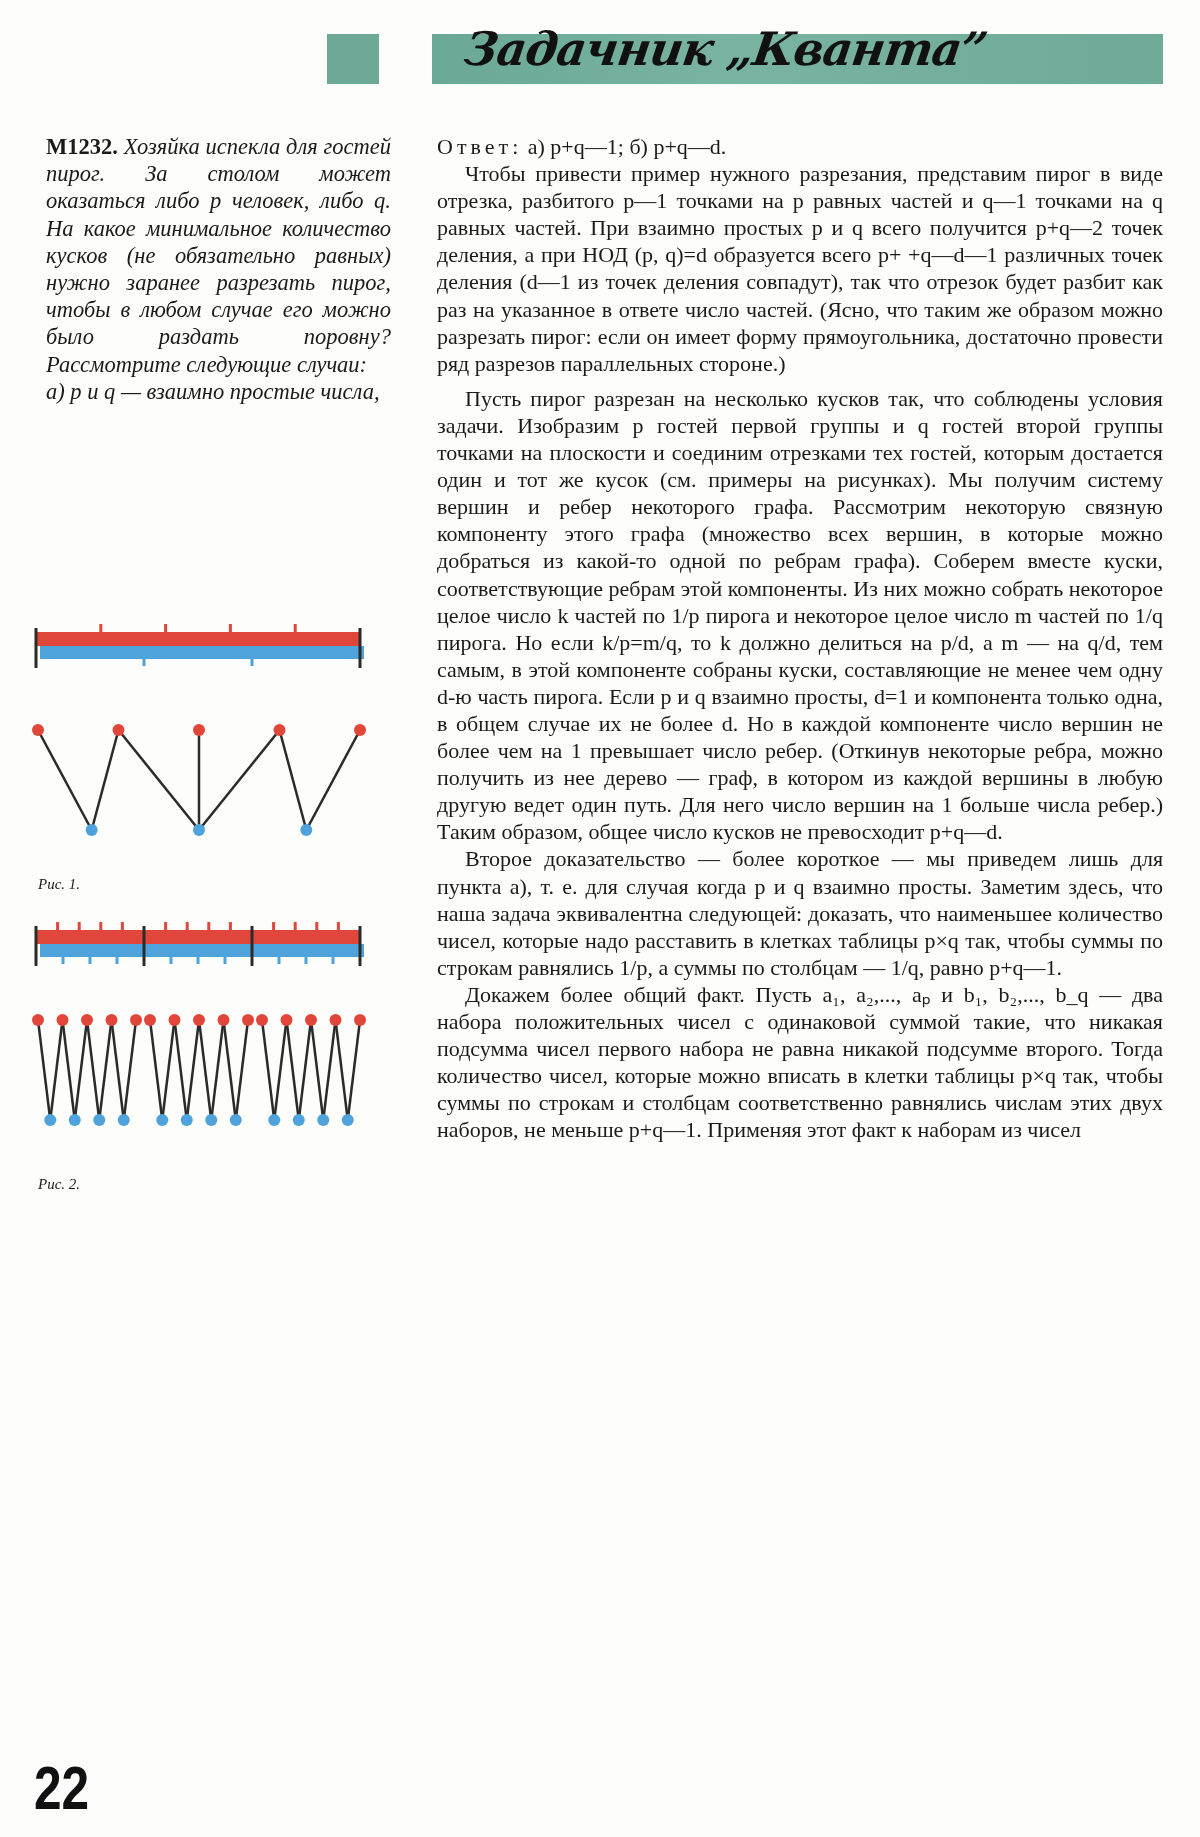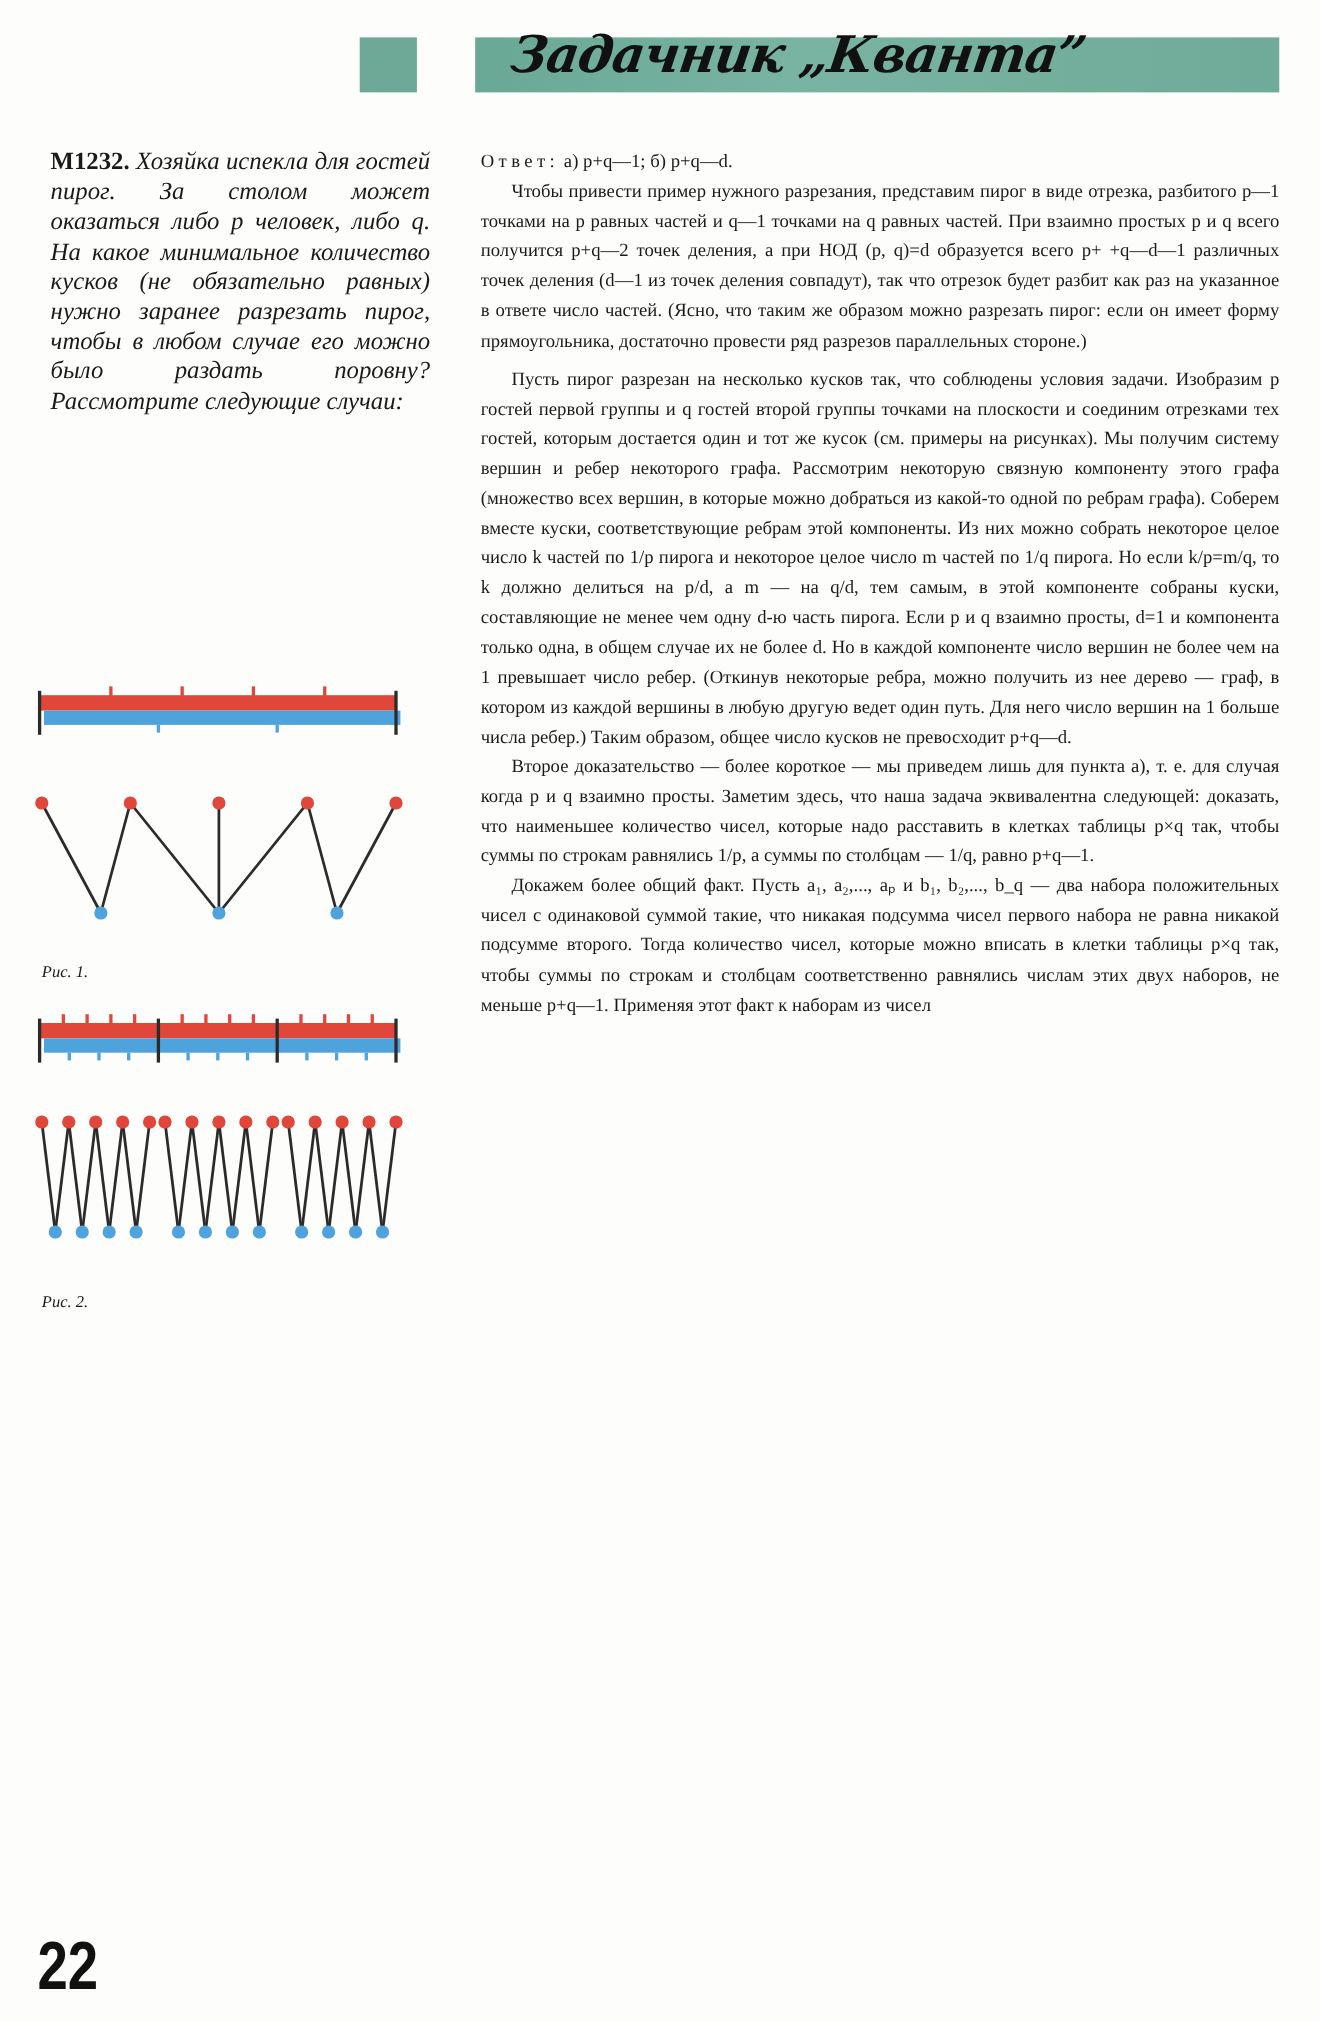--- a/index.html
+++ b/index.html
@@ -6,41 +6,42 @@
   body { width: 1200px; height: 1837px; position: relative; overflow: hidden;
          font-family: "Liberation Serif", "DejaVu Serif", serif; color: #1a1a1a; }
   .band-small { position: absolute; left: 327px; top: 34px; width: 52px; height: 50px; background: #6ea997; }
   .band-large { position: absolute; left: 432px; top: 34px; width: 731px; height: 50px; background: linear-gradient(90deg,#6aa896,#79b3a1 40%,#6fab98); }
   .band-title { position: absolute; left: 465px; top: 22px; font-family: "DejaVu Serif", serif; font-style: italic;
                 font-weight: bold; font-size: 46px; color: #111; letter-spacing: -1px; transform: skewX(-8deg); }
   .left-col { position: absolute; left: 36px; top: 133px; width: 345px; font-size: 22.5px; line-height: 27.2px;
               font-style: italic; text-align: justify; margin-left: 10px; }
   .left-col .num { font-style: normal; font-weight: bold; }
   .left-col p { margin: 0; }
-  .right-col { position: absolute; left: 437px; top: 133px; width: 726px; font-size: 17px; line-height: 27.1px;
+  .right-col { position: absolute; left: 437px; top: 133px; width: 726px; font-size: 22px; line-height: 27.1px;
                text-align: justify; font-family: "Liberation Serif", serif; }
   .right-col p { margin: 0; text-indent: 28px; }
   .right-col p.gap { margin-top: 8px; }
   .right-col p.noind { text-indent: 0; }
   .spaced { letter-spacing: 4px; }
   .fig { position: absolute; left: 30px; }
   .cap { position: absolute; left: 38px; font-style: italic; font-size: 15px; }
   .pagenum { position: absolute; left: 34px; top: 1752px; font-family: "Liberation Sans", sans-serif; font-weight: bold;
              font-size: 62px; transform: scaleX(0.8); transform-origin: left; color: #111; }
 </style>
 </head>
 <body>
 
 <div class="band-small"></div>
 <div class="band-large"></div>
 <div class="band-title">Задачник „Кванта”</div>
 
 <div class="left-col">
   <p><span class="num">М1232.</span>
      <span>Хозяйка испекла для гостей пирог. За столом может оказаться либо p человек, либо q. На какое минимальное количество кусков (не обязательно равных) нужно заранее разрезать пирог, чтобы в любом случае его можно было раздать поровну? Рассмотрите следующие случаи:</span></p>
+  <p>а) p и q — взаимно простые числа,</p>
 </div>
 
 <svg class="fig" id="fig1" style="top:620px" width="340" height="120">
     <rect x="6" y="12" width="324" height="14" fill="#e0463a"></rect>
     <rect x="10" y="26" width="324" height="13" fill="#4fa3dc"></rect>
     <rect x="69.3" y="4" width="3" height="9" fill="#e0463a"></rect>
     <rect x="134.1" y="4" width="3" height="9" fill="#e0463a"></rect>
     <rect x="198.9" y="4" width="3" height="9" fill="#e0463a"></rect>
     <rect x="263.7" y="4" width="3" height="9" fill="#e0463a"></rect>
     <rect x="112.5" y="39" width="3" height="7" fill="#4fa3dc"></rect>

